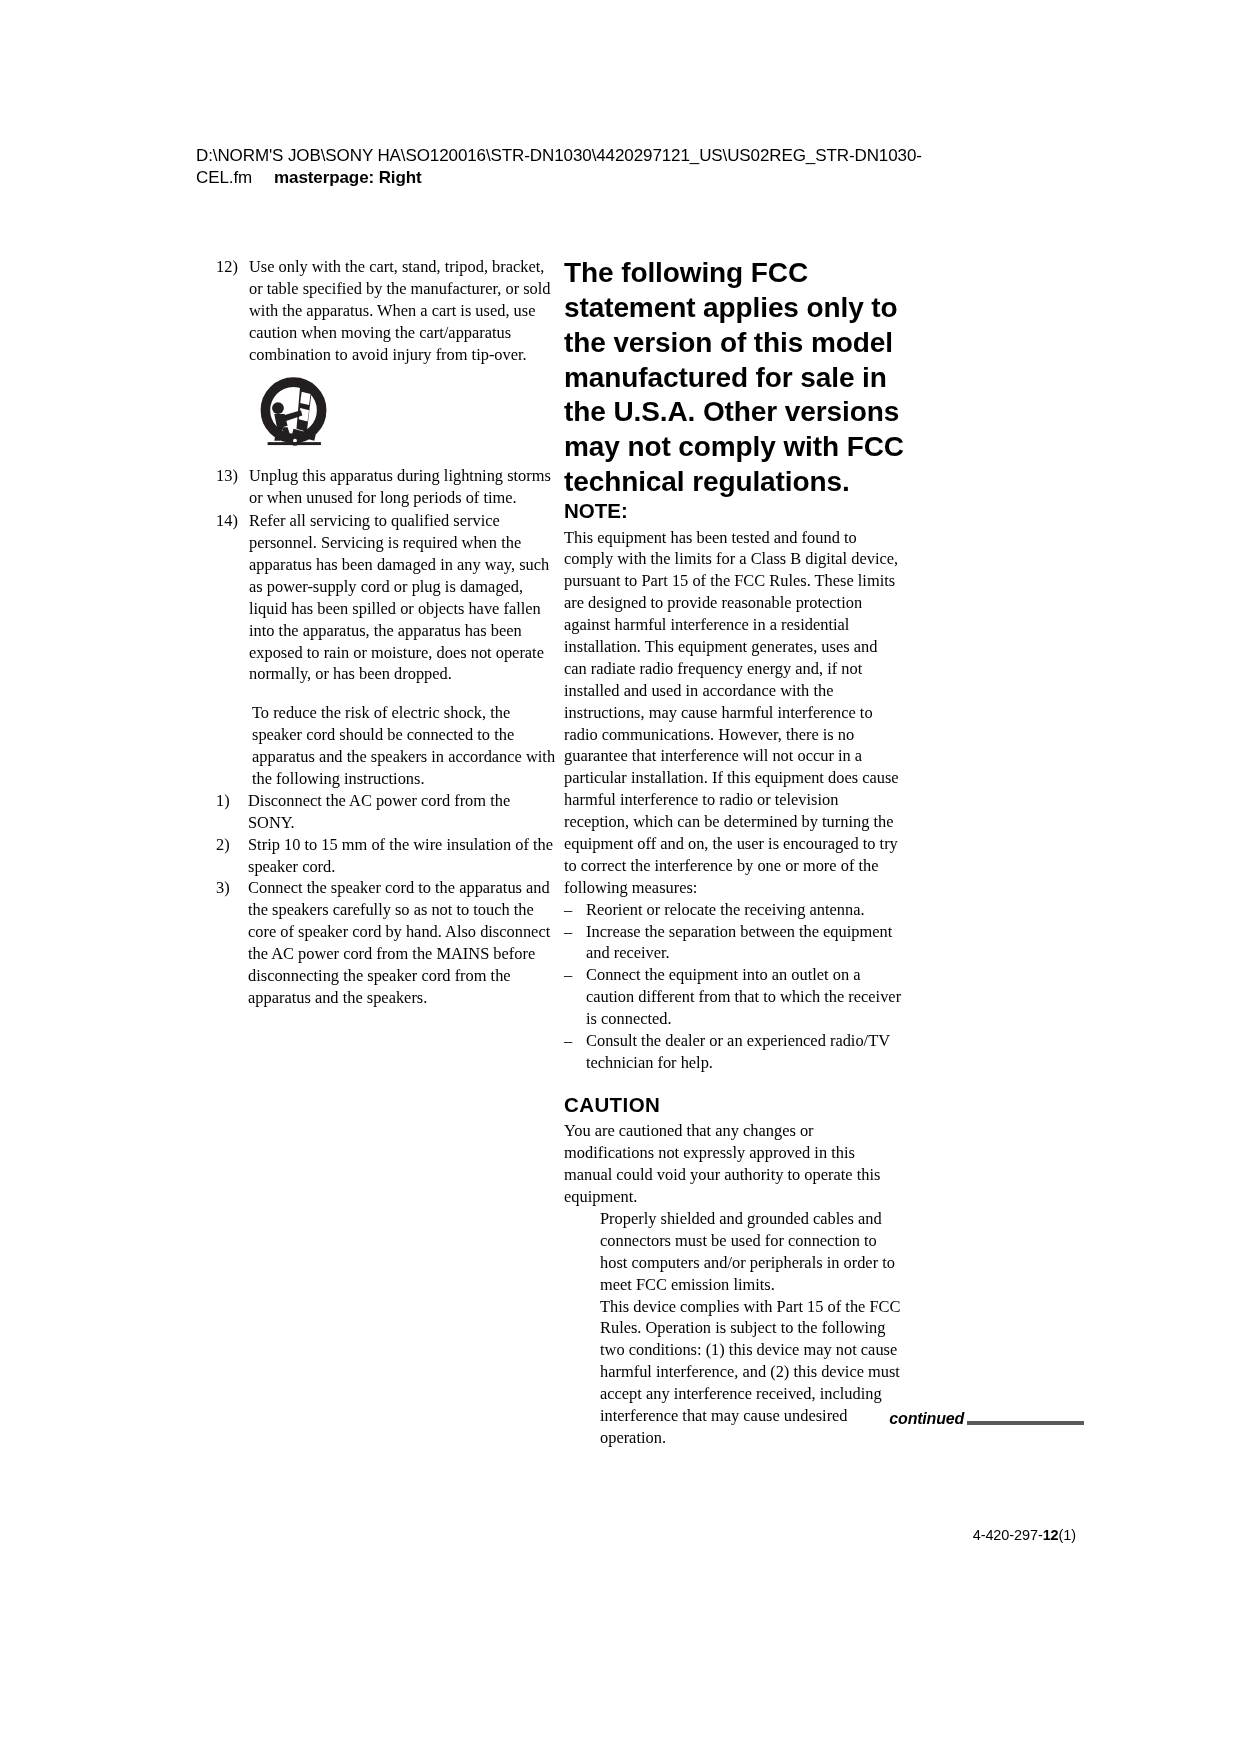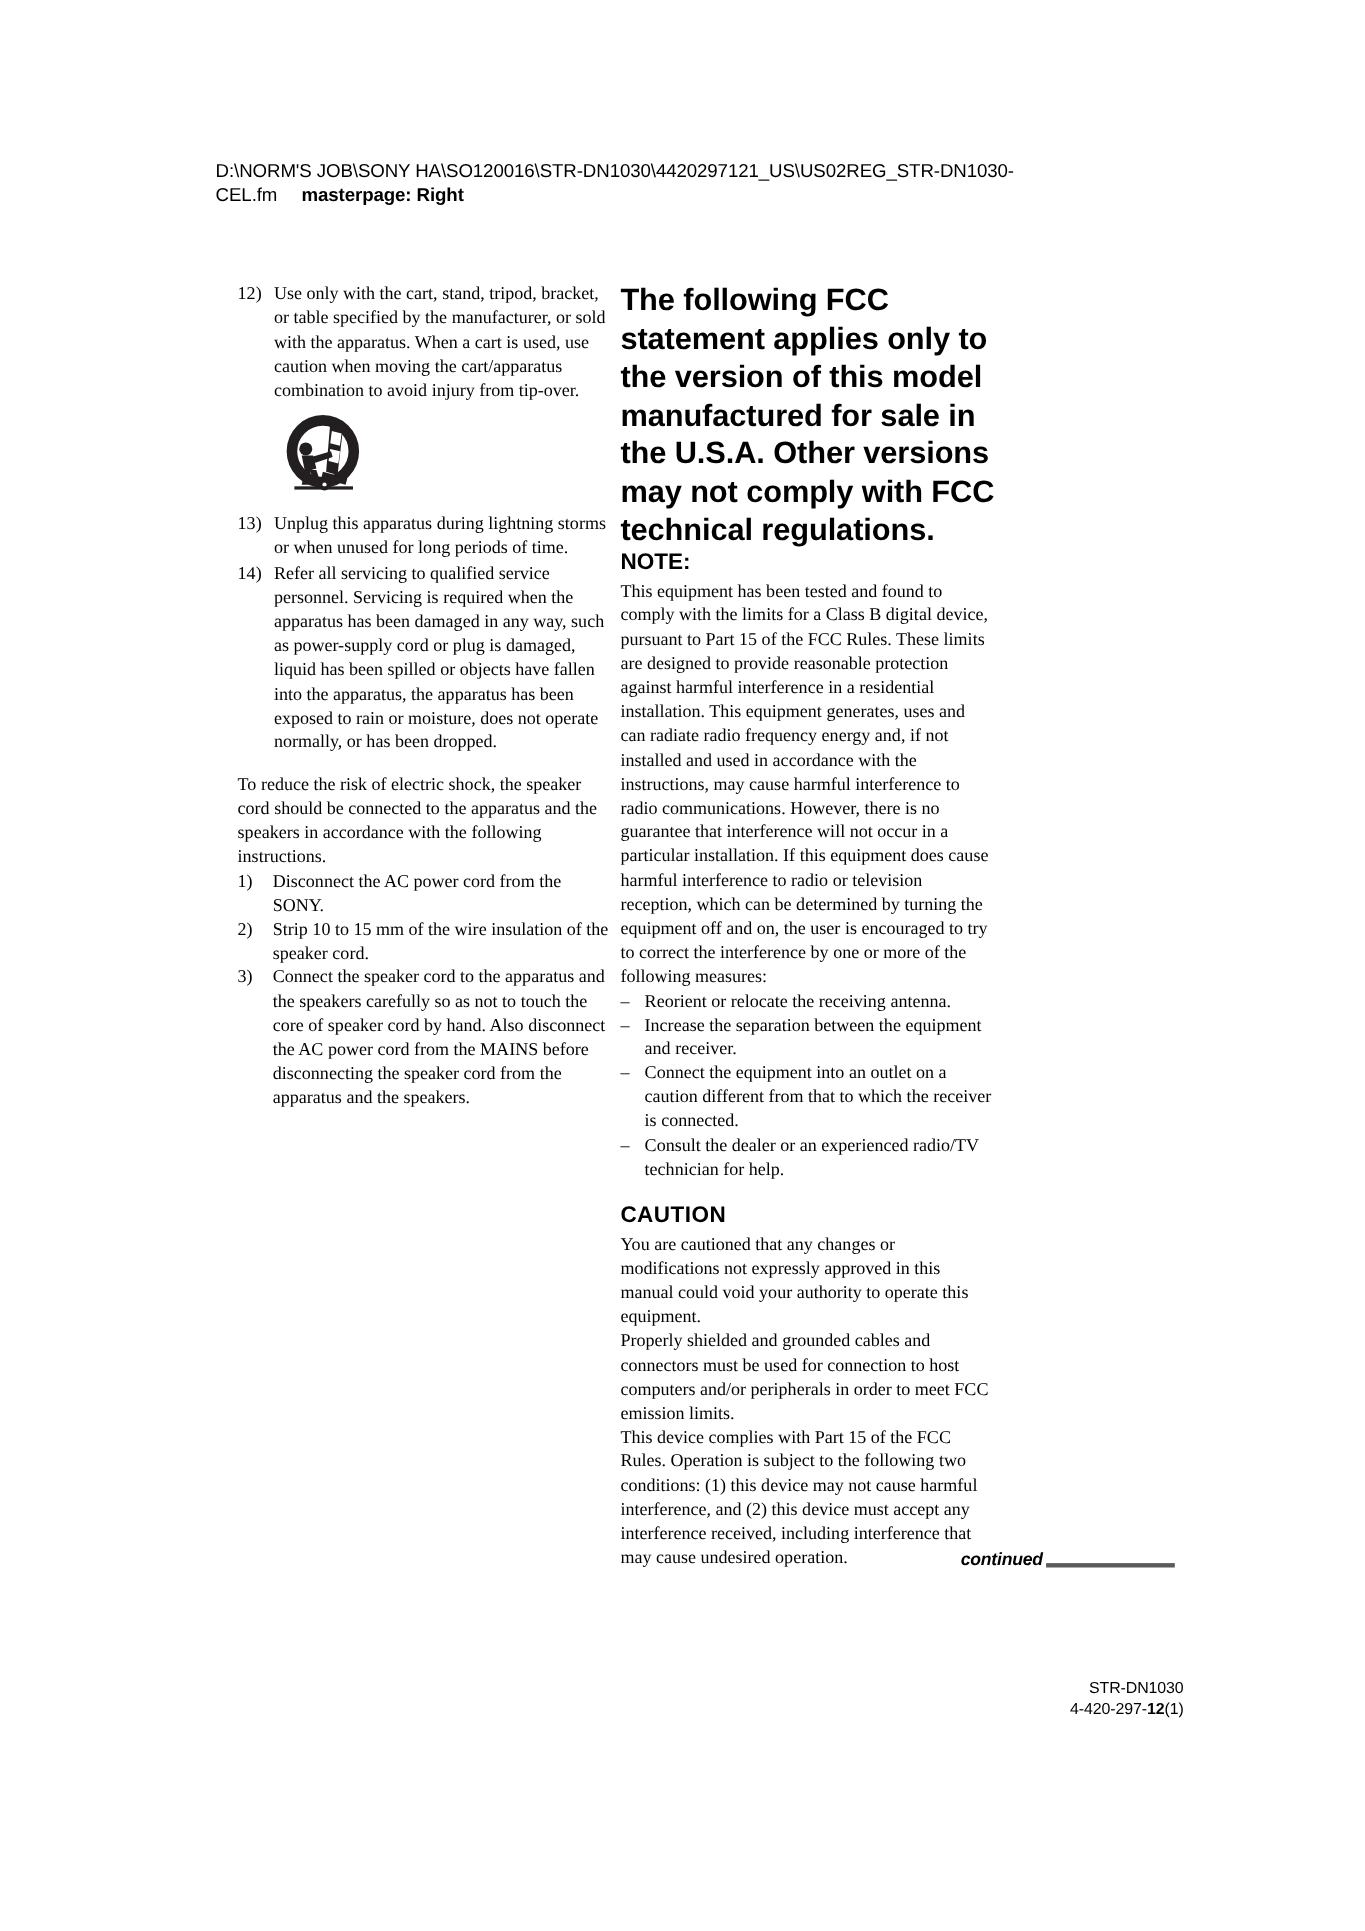--- a/index.html
+++ b/index.html
@@ -55,21 +55,21 @@
   
   .body-text {
     font-family: "Liberation Serif", "DejaVu Serif", serif;
     font-size: 16.4px;
     line-height: 1.335;
     text-align: left;
     margin: 0;
   }
   .para { margin: 0 0 0px 0; }
   .para + .para { margin-top: 0; }
-  .spaced { margin-top: 17px; }
+  .spaced { margin-top: 17px; margin-left: 36px; }
 
   
   .num-list {
     list-style: none;
     margin: 0;
     padding: 0;
   }
   .num-item {
     position: relative;
     padding-left: 33px;
@@ -138,21 +138,21 @@
   }
   .cart-icon {
     display: block;
     width: 74px;
     height: 74px;
   }
 
   
   .continued-row {
     position: absolute;
-    left: 188px;
+    left: 204px;
     top: 1410px;
     width: 880px;
     height: 20px;
   }
   .continued-label {
     position: absolute;
     right: 120px;
     top: 0;
     font-family: "Liberation Sans", "DejaVu Sans", sans-serif;
     font-weight: bold;
@@ -306,15 +306,14 @@
 <div class="continued-row">
   <span class="continued-label">continued</span>
   <span class="continued-rule"></span>
 </div>
 
 <div class="folio-wrap" style="top: 1434px;">
   
 </div>
 
 <div class="page-footer">
-  <div>STR-DN1030</div>
   <div><span>4-420-297-</span><span class="b">12</span><span>(1)</span></div>
 </div>
 
 </body></html>

